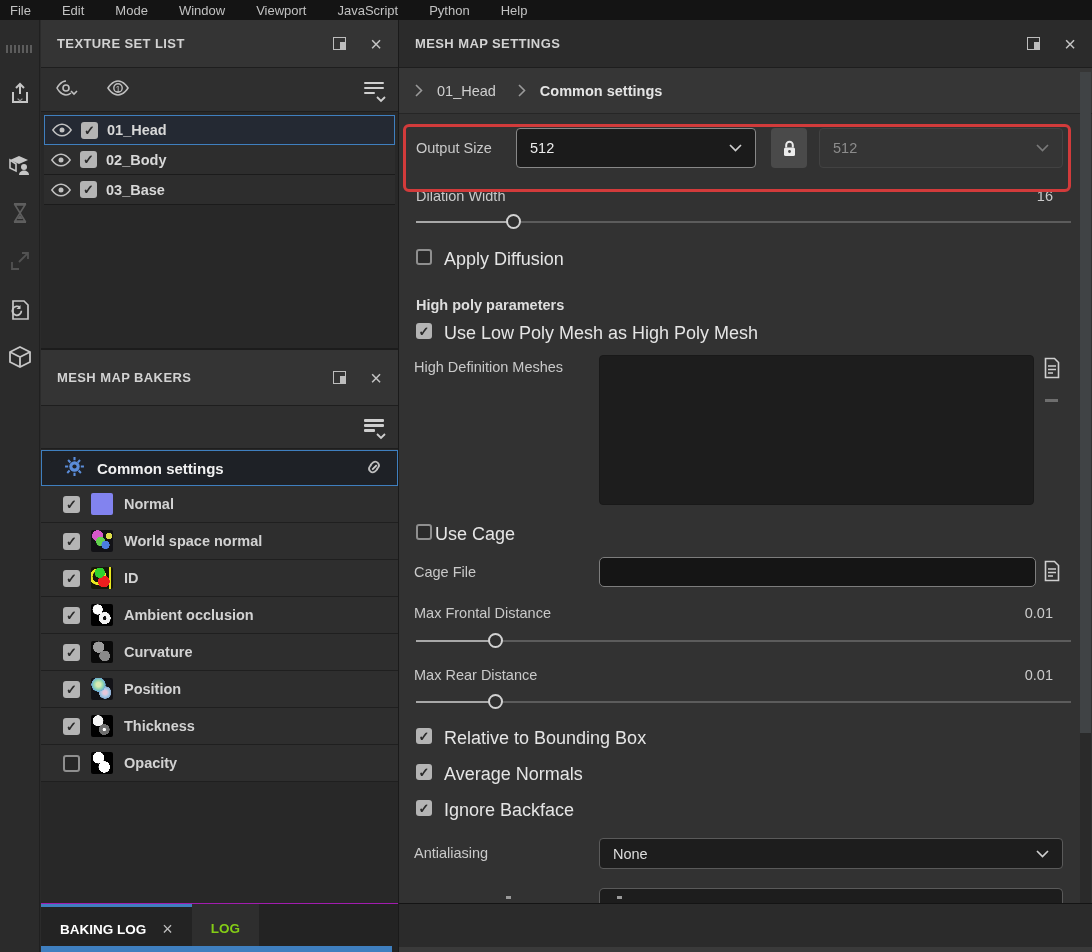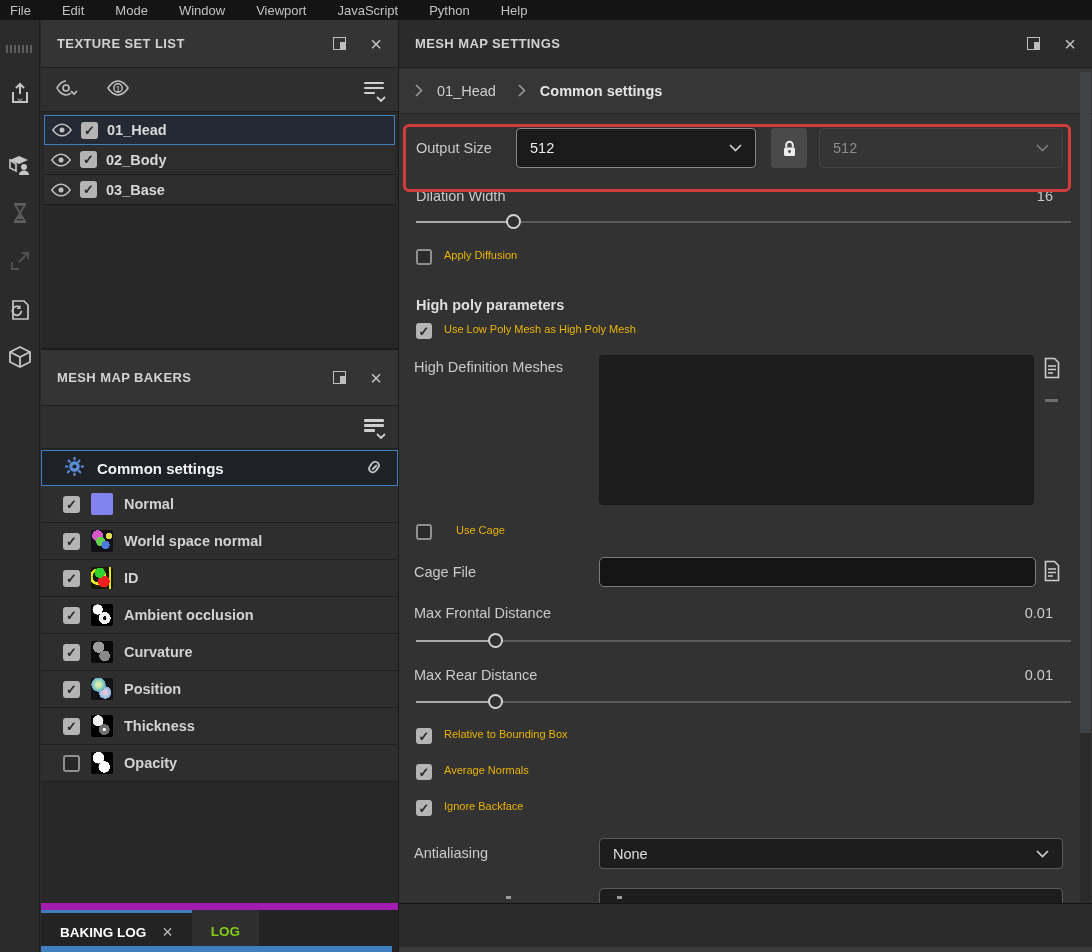--- a/index.html
+++ b/index.html
@@ -83,21 +83,21 @@
              radial-gradient(circle at 60% 66%,#ffffff 0 8%,#6f6f6f 9% 27%,transparent 28%), #000; }
   .bi-height { background:#8a8a8a; }
   .bi-bent { background:radial-gradient(circle at 38% 28%,#6a7ae8 0 24%,transparent 25%),
              radial-gradient(circle at 62% 66%,#9a6ae8 0 27%,transparent 28%),
              radial-gradient(circle at 18% 58%,transparent 0 24%,#e040c0 25% 38%,transparent 39%), #121216; }
   .bi-opacity { background:radial-gradient(circle at 34% 26%,#fff 0 26%,transparent 27%),
              radial-gradient(circle at 60% 68%,#fff 0 28%,transparent 29%), #000; }
 
   
   .bottom-left { left:41px; top:903px; width:357px; height:49px; background:#232323;
-                 border-top:7px solid #a21caf; display:flex; }
+                 border-top:1px solid #a21caf; display:flex; }
   .tab { display:flex; align-items:center; gap:16px; padding:0 19px;
          font-size:13.5px; font-weight:bold; }
   .tab-active { color:#ffffff; border-top:3px solid #3f7fbf; background:#232323; }
   .tab-plain { color:#84cc16; background:#2e2e2e; }
   .tab-x { font-size:18px; font-weight:400; color:#bdbdbd; }
   .blue-bottom { left:41px; top:946px; width:351px; height:6px; background:#3f7fbf; }
   .bottom-right { left:399px; top:903px; width:693px; height:49px; background:#2b2b2b;
                   border-top:1px solid #141414; }
   .bottom-right .strip { position:absolute; left:0; top:43px; width:693px; height:6px; background:#3a3a3a; }
 
@@ -125,21 +125,21 @@
               display:flex; align-items:center; justify-content:center; }
 
   .red-rect { position:absolute; border:3px solid #d23b3b; border-radius:6px; z-index:6; pointer-events:none; }
 
   .slider { position:absolute; height:16px; }
   .slider .track { position:absolute; left:0; right:0; top:7px; height:2px; background:#5c5c5c; }
   .slider .track-fill { position:absolute; left:0; top:7px; height:2px; background:#a8a8a8; }
   .slider .handle { position:absolute; top:0; width:15px; height:15px; border-radius:50%;
                     border:2.5px solid #d2d2d2; background:#2f2f2f; }
 
-  .cb-row-label { position:absolute; font-size:11px; color:#eab308; }
+  .cb-row-label { position:absolute; font-size:18px; color:#e5e5e5; }
   .mms-cb { position:absolute; }
 
   .textarea-box { position:absolute; background:#1d1d1d; border-radius:4px; border:1px solid #191919; }
   .cage-input { position:absolute; background:#151515; border:1px solid #7d7d7d; border-radius:5px; }
   .minus-btn { position:absolute; width:13px; height:3px; background:#6e6e6e; }
 
   .vscroll-track { position:absolute; right:1px; width:11px; background:#2a2a2a; }
   .vscroll-thumb { position:absolute; right:1px; width:11px; background:#404345; }
 
   .clip-row { position:absolute; background:#1d1d1d; border:1px solid #5a5a5a;
@@ -416,21 +416,21 @@
     <div class="textarea-box" style="left:200px;top:335px;width:435px;height:150px;"></div>
     <span class="abs" style="left:644px;top:337px;">
       <svg width="18" height="22" viewBox="0 0 18 22">
           <path d="M2.5 1.5h9l4 4v15h-13z" fill="none" stroke="#cfcfcf" stroke-width="1.6" rx="2"></path>
           <path d="M5 9h8M5 12.5h8M5 16h5" stroke="#cfcfcf" stroke-width="1.4"></path>
         </svg>
     </span>
     <span class="minus-btn" style="left:646px;top:379px;"></span>
 
     <span class="cb small unchecked mms-cb" style="left:17px;top:504px;"></span>
-    <span class="cb-row-label" style="left:57px;top:504px;">Use Cage</span>
+    <span class="cb-row-label" style="left:36px;top:504px;">Use Cage</span>
 
     <span class="set-label" style="left:15px;top:544px;">Cage File</span>
     <div class="cage-input" style="left:200px;top:537px;width:437px;height:30px;">
       <span></span>
     </div>
     <span class="abs" style="left:644px;top:540px;">
       <svg width="18" height="22" viewBox="0 0 18 22">
           <path d="M2.5 1.5h9l4 4v15h-13z" fill="none" stroke="#cfcfcf" stroke-width="1.6"></path>
           <path d="M5 9h8M5 12.5h8M5 16h5" stroke="#cfcfcf" stroke-width="1.4"></path>
         </svg>

